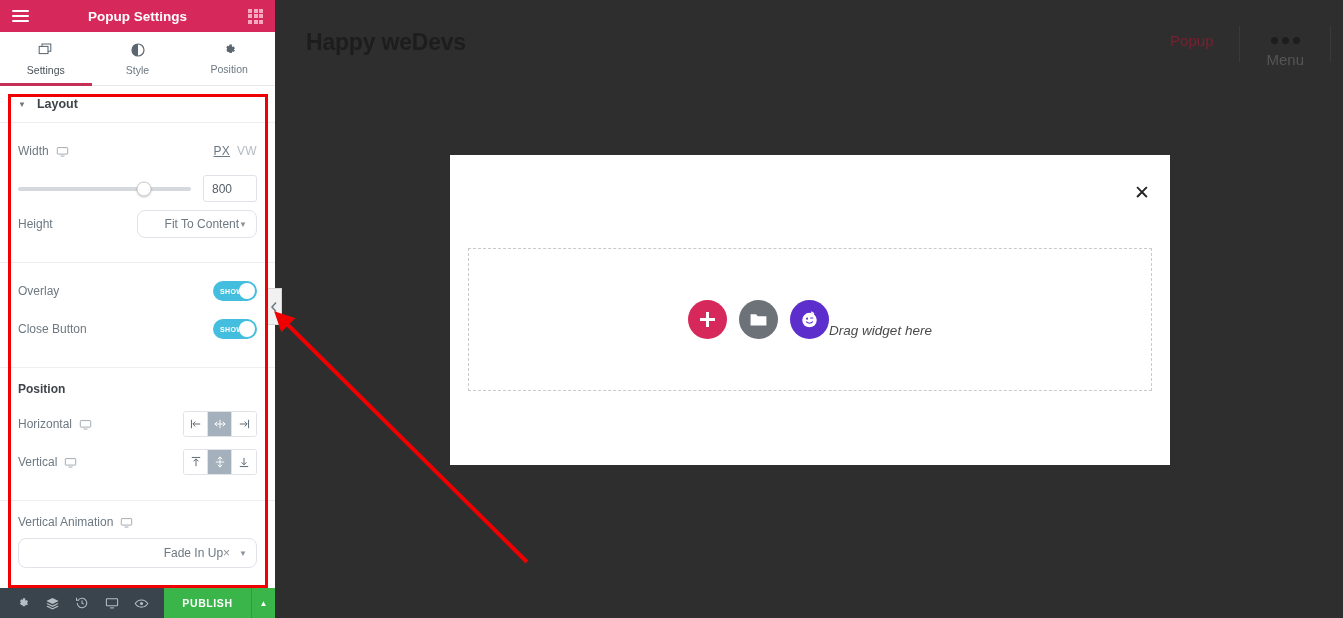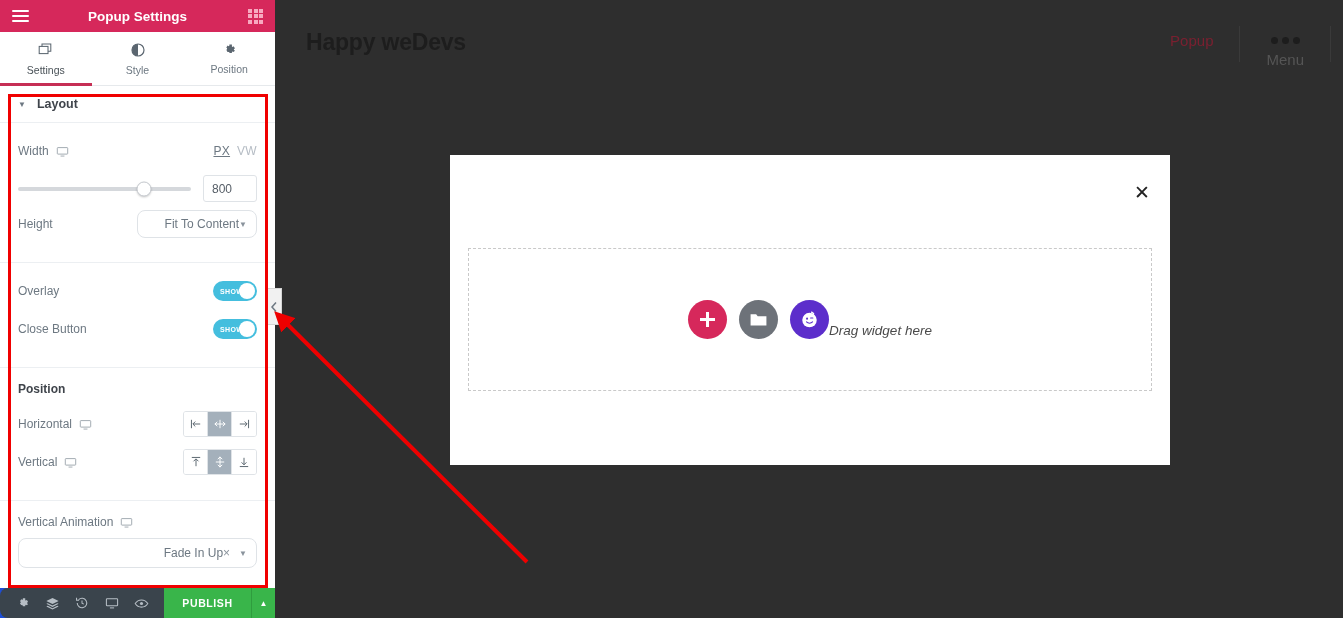--- a/index.html
+++ b/index.html
@@ -233,21 +233,21 @@
 
   .field-label {
     font-size: 12px; color: #6d7882; display: flex; align-items: center; gap: 7px;
     margin-bottom: 9px;
   }
 
   
   .bottom-bar {
     height: 30px; background: #3a444c;
     display: flex; align-items: center; gap: 0;
-    padding-left: 8px; flex: 0 0 auto; border-radius: 8px;
+    padding-left: 8px; flex: 0 0 auto;
   }
   .bb-icon {
     width: 33px; height: 30px; display: flex; align-items: center; justify-content: center;
     color: #b6bec5; cursor: pointer;
   }
   .publish-btn {
     margin-left: 8px; height: 30px; background: #39b54a;
     color: #fff; font-size: 10.5px; font-weight: bold; letter-spacing: .6px;
     display: flex; align-items: center; padding: 0 18px; cursor: pointer;
   }

